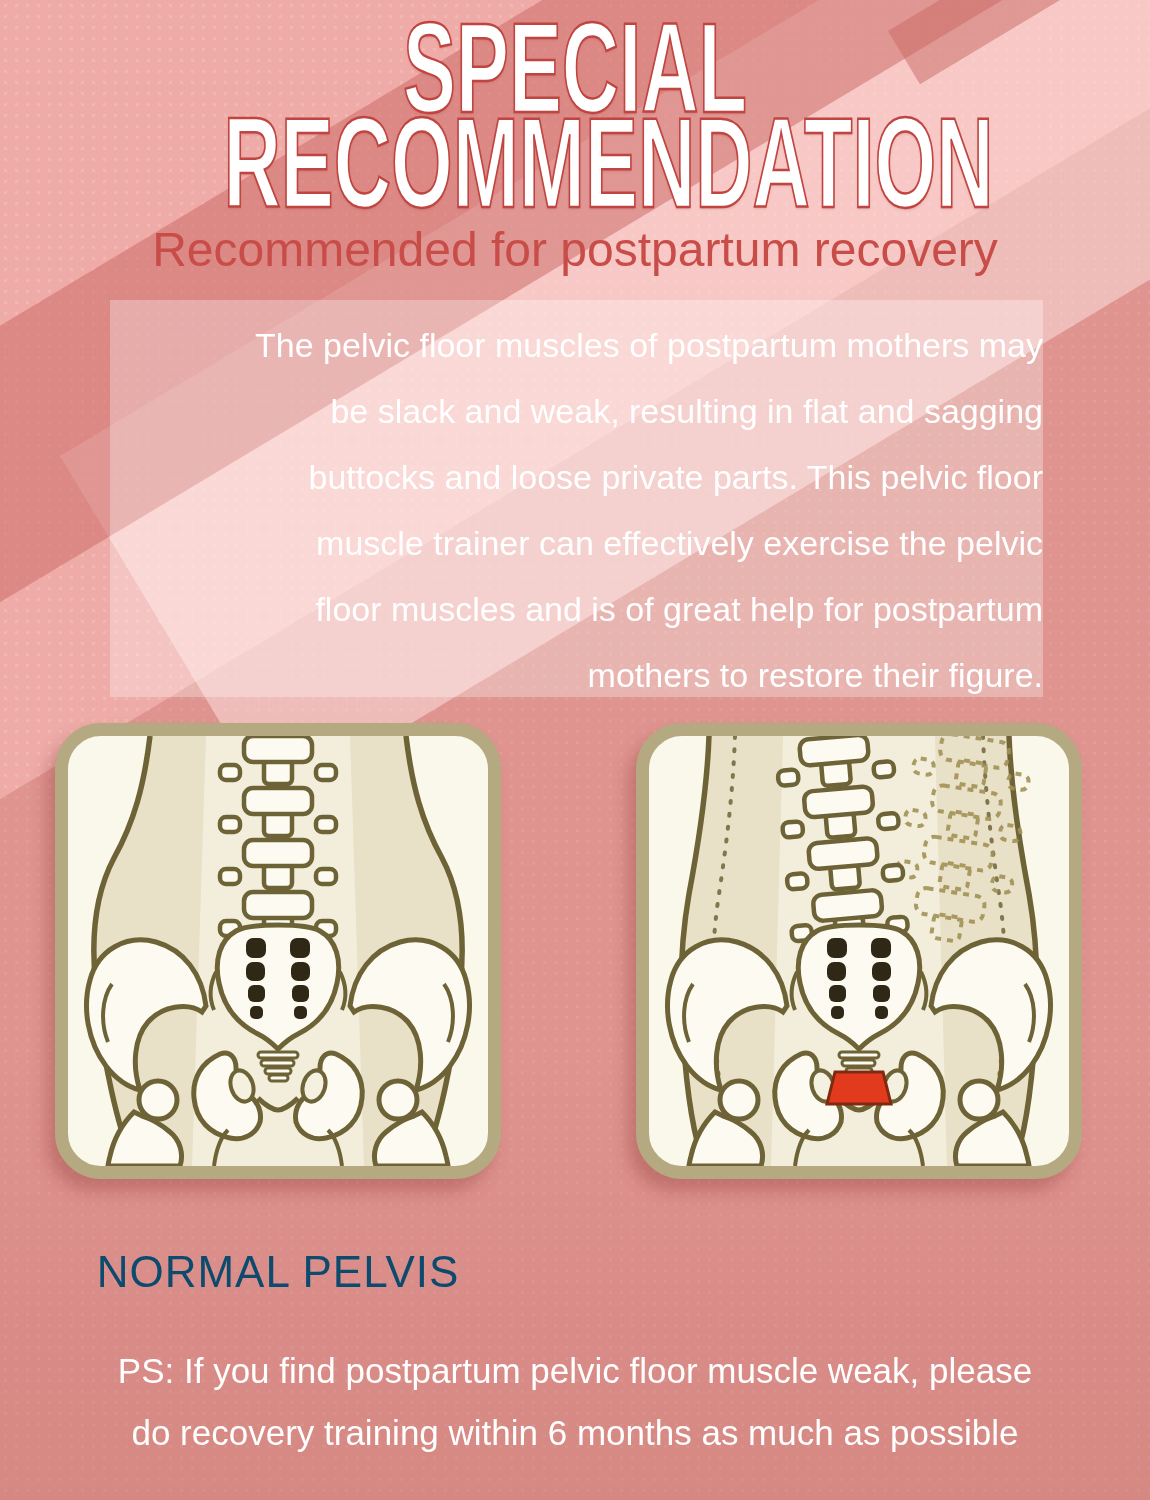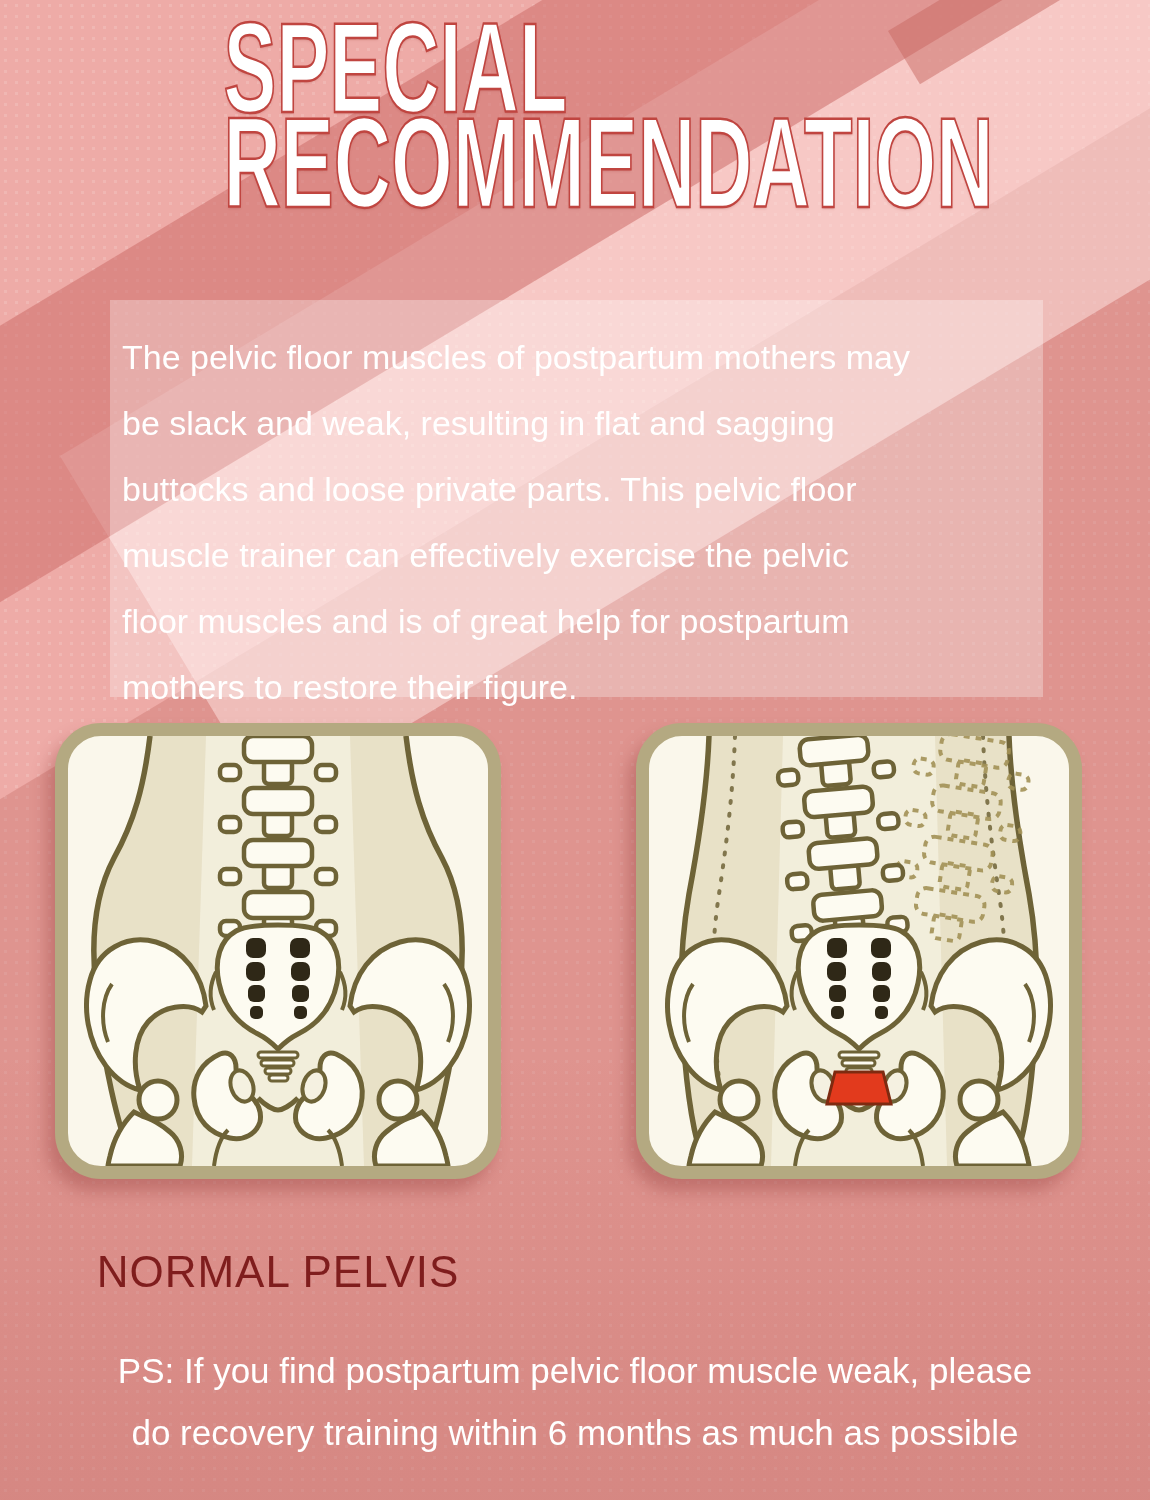--- a/index.html
+++ b/index.html
@@ -25,21 +25,21 @@
   .stripe-big-dark  { left: -800px; top: 1280px; width: 3400px; height: 2200px; background: rgba(190,95,90,0.30); }
   .stripe-dark-main { left: -200px; top: 446px;  width: 1500px; height: 237px;  background: rgba(205,110,105,0.55); }
   .stripe-corner    { left: 888px;  top: 31px;   width: 500px;  height: 62px;   background: rgba(200,103,98,0.50); }
   .bg-bottom-shade {
     position: absolute; inset: 0; z-index: 2;
     background: linear-gradient(180deg, rgba(0,0,0,0) 70%, rgba(165,70,65,0.16) 100%);
     pointer-events: none;
   }
 
   
-  .header { position: absolute; left: 0; right: 8px; top: 20px; z-index: 5; padding-left: 8px; }
+  .header { position: absolute; left: 0; right: 8px; top: 20px; text-align: center; z-index: 5; padding-left: 8px; }
   .title { margin: 0; }
   .title-line {
     display: block;
     font-size: 128px;
     line-height: 95px;
     font-weight: bold;
     color: #ffffff;
     letter-spacing: 0px;
     transform: scaleX(0.62);
     transform-origin: 50% 50%;
@@ -56,22 +56,22 @@
   }
 
   
   .intro-box {
     position: absolute; left: 110px; top: 300px;
     width: 933px; height: 397px;
     background: rgba(255,255,255,0.30);
     z-index: 5;
   }
   .intro-text {
-    margin: 12px; padding-top: 12px;
-    text-align: left;
+    margin: 0; padding-top: 12px;
+    text-align: right;
     white-space: pre-line;
     font-size: 34px;
     line-height: 66px;
     color: #ffffff;
   }
 
   
   .figures { position: absolute; left: 0; top: 0; width: 100%; height: 100%; z-index: 5; }
   .card {
     position: absolute;
@@ -87,21 +87,21 @@
   }
   .card-normal     { left: 55px; }
   .card-postpartum { left: 636px; }
   .pelvis-svg { display: block; width: 420px; height: 430px; }
 
   
   .fig-label {
     position: absolute; top: 1244px;
     font-size: 44px;
     line-height: 56px;
-    color: #7f1d1d;
+    color: #0c4a6e;
     text-align: center;
     letter-spacing: 1px;
     z-index: 5;
   }
   .fig-label-normal     { left: 55px;  width: 446px; }
   .fig-label-postpartum { left: 610px; width: 500px; }
 
   
   .footnote {
     position: absolute; left: 0; right: 0; top: 1340px;
@@ -124,20 +124,21 @@
   <div class="stripe stripe-light"></div>
   <div class="stripe stripe-dark-main"></div>
   <div class="stripe stripe-corner"></div>
   <div class="bg-bottom-shade"></div>
 
   <header class="header">
     <h1 class="title">
       <span class="title-line">SPECIAL</span>
       <span class="title-line">RECOMMENDATION</span>
     </h1>
+    <p class="subtitle">Recommended for postpartum recovery</p>
   </header>
 
   <section class="intro-box">
     <p class="intro-text">The pelvic floor muscles of postpartum mothers may
 be slack and weak, resulting in flat and sagging
 buttocks and loose private parts. This pelvic floor
 muscle trainer can effectively exercise the pelvic
 floor muscles and is of great help for postpartum
 mothers to restore their figure.</p>
   </section>

